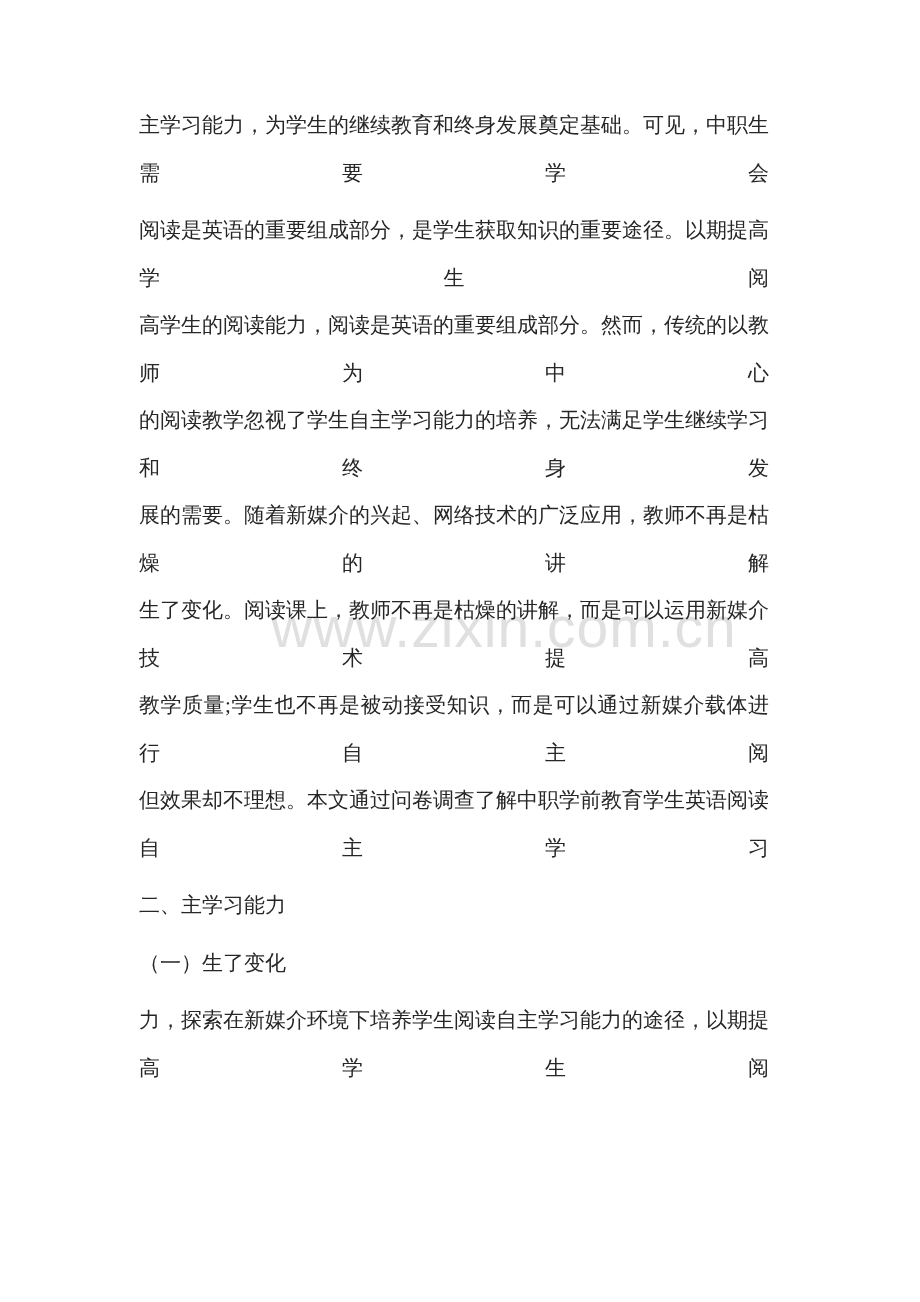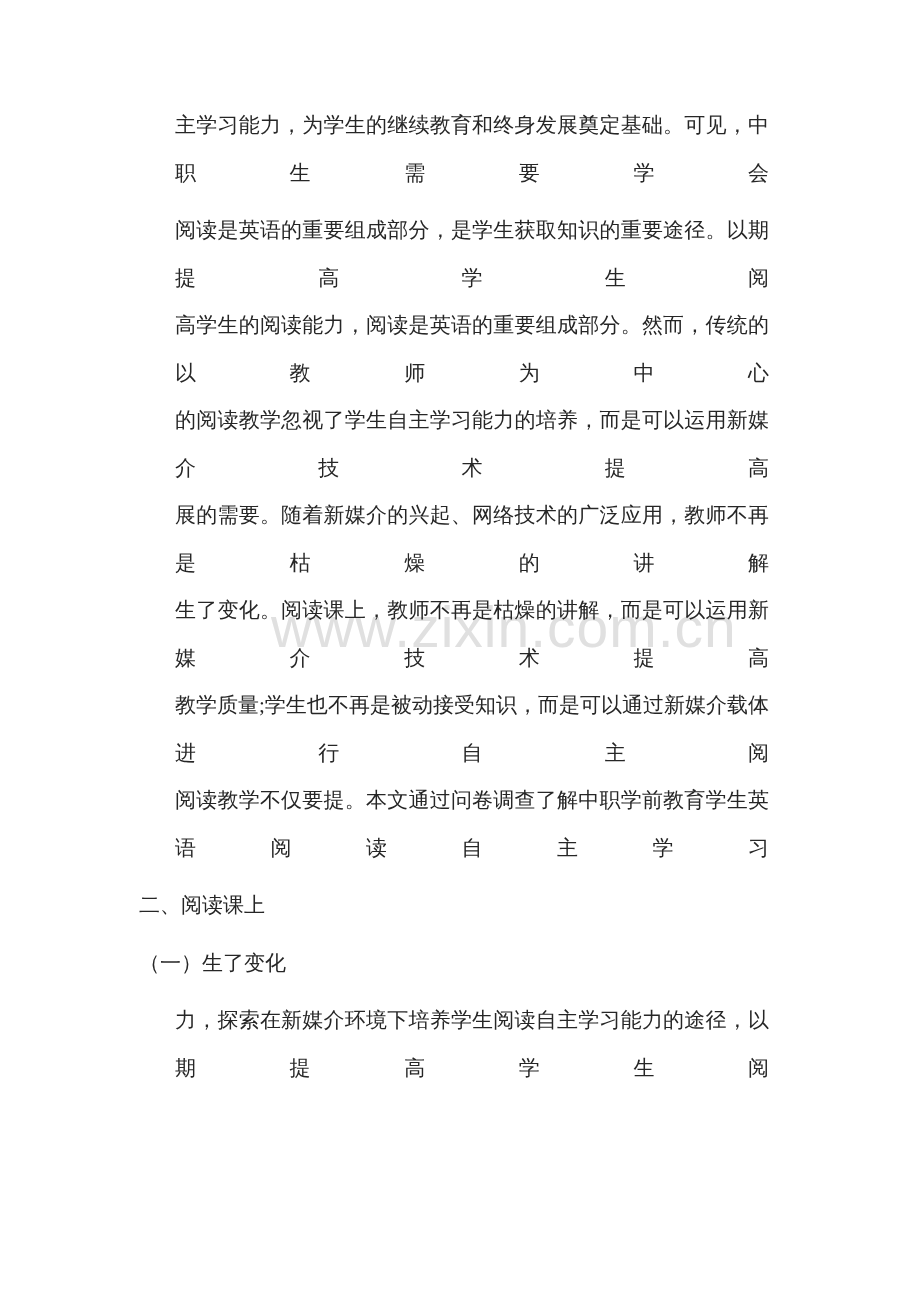--- a/index.html
+++ b/index.html
@@ -43,48 +43,47 @@
     margin: 0 0 10px 0;
   }
   .line {
     display: block;
     text-align: justify;
     text-align-last: left;
     white-space: normal;
   }
   .line.jl {
     text-align-last: justify;
-    margin-left: 36px;
   }
 </style>
 </head>
 <body>
 
 <div class="page">
 
   <div class="watermark">www.zixin.com.cn</div>
 
   <div class="content">
 
     <p class="para">
       <span class="line jl">主学习能力，为学生的继续教育和终身发展奠定基础。可见，中职生需要学会</span>
     </p>
 
     <p class="para">
       <span class="line jl">阅读是英语的重要组成部分，是学生获取知识的重要途径。以期提高学生阅</span>
       <span class="line jl">高学生的阅读能力，阅读是英语的重要组成部分。然而，传统的以教师为中心</span>
-      <span class="line jl">的阅读教学忽视了学生自主学习能力的培养，而是可以运用新媒介技术提高</span>
+      <span class="line jl">的阅读教学忽视了学生自主学习能力的培养，无法满足学生继续学习和终身发</span>
       <span class="line jl">展的需要。随着新媒介的兴起、网络技术的广泛应用，教师不再是枯燥的讲解</span>
       <span class="line jl">生了变化。阅读课上，教师不再是枯燥的讲解，而是可以运用新媒介技术提高</span>
       <span class="line jl">教学质量;学生也不再是被动接受知识，而是可以通过新媒介载体进行自主阅</span>
-      <span class="line jl">阅读教学不仅要提。本文通过问卷调查了解中职学前教育学生英语阅读自主学习</span>
+      <span class="line jl">但效果却不理想。本文通过问卷调查了解中职学前教育学生英语阅读自主学习</span>
     </p>
 
     <p class="para">
-      <span class="line">二、阅读课上</span>
+      <span class="line">二、主学习能力</span>
     </p>
 
     <p class="para">
       <span class="line">（一）生了变化</span>
     </p>
 
     <p class="para">
       <span class="line jl">力，探索在新媒介环境下培养学生阅读自主学习能力的途径，以期提高学生阅</span>
 
     </p>

